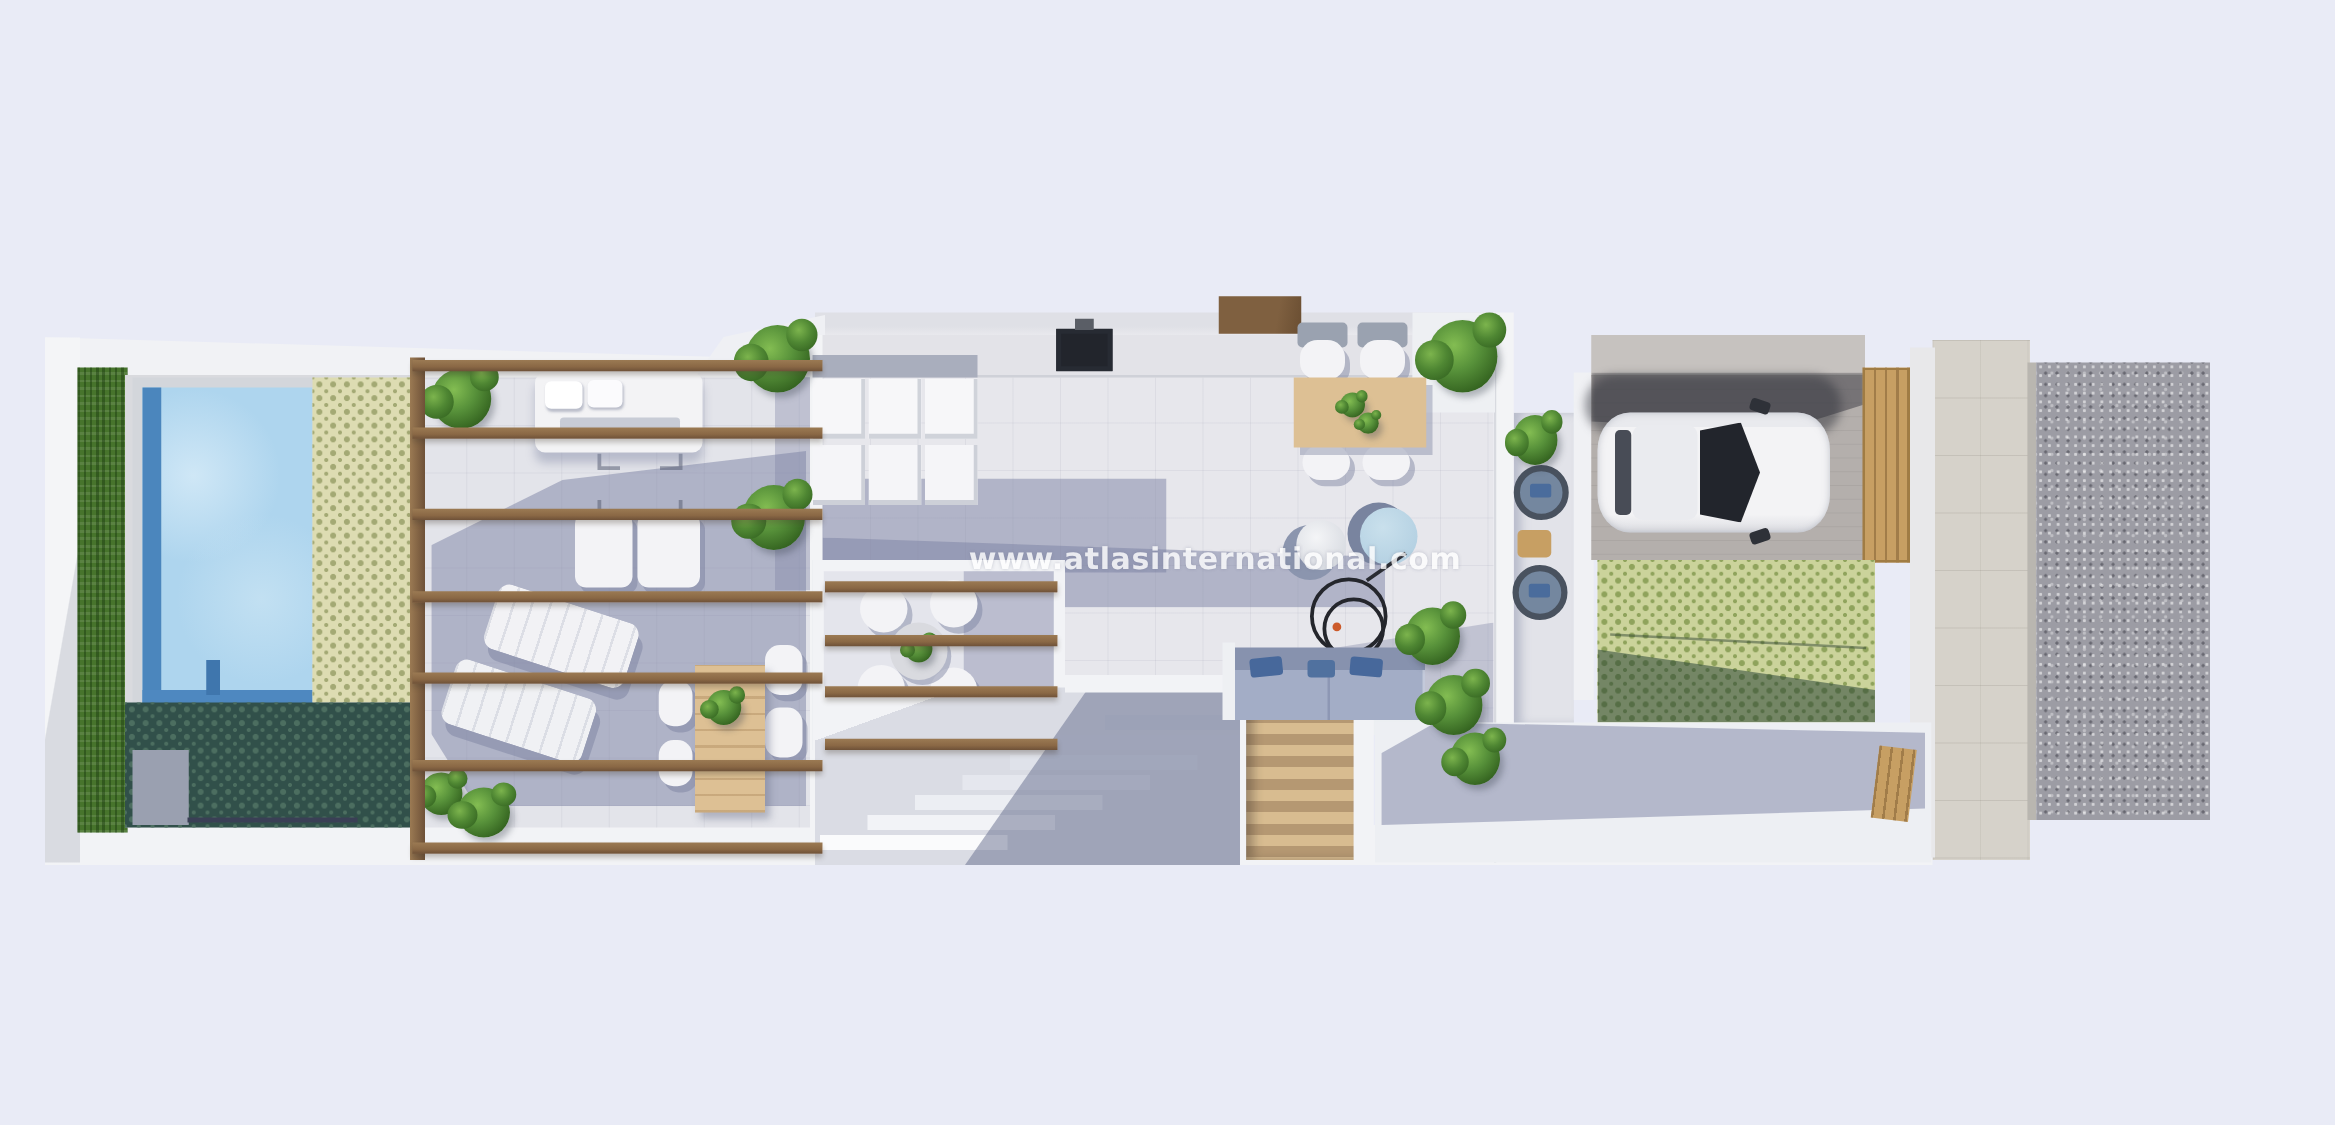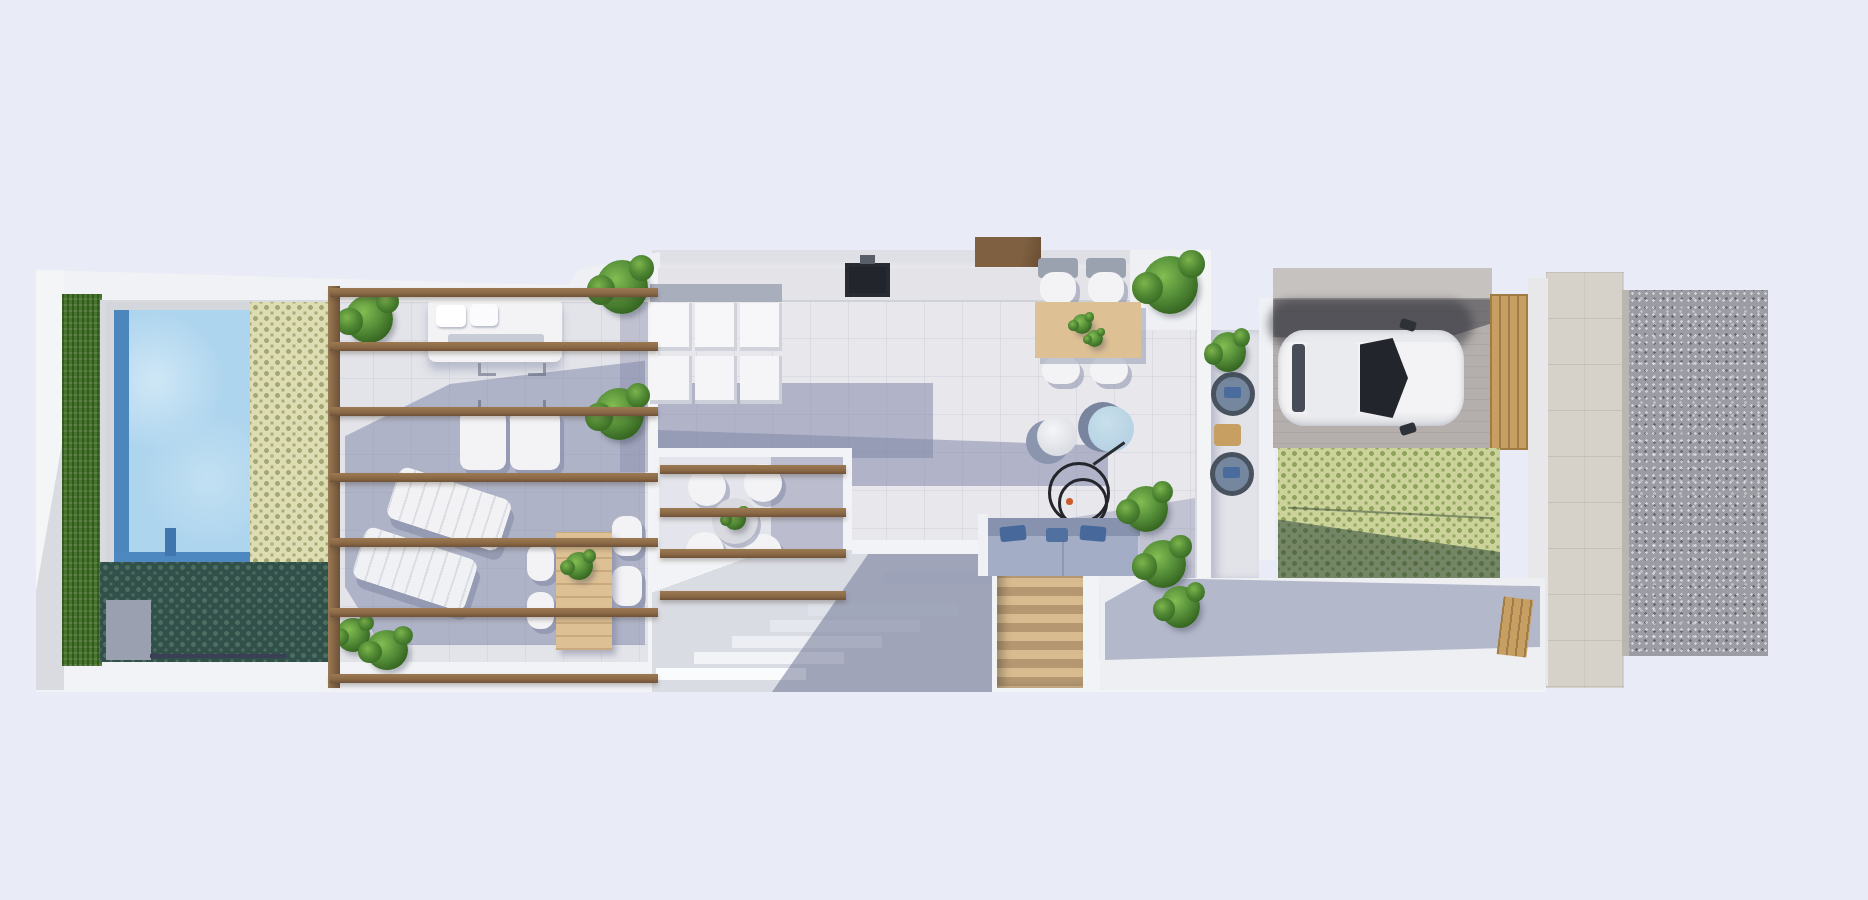--- a/index.html
+++ b/index.html
@@ -248,13 +248,14 @@
   <div class="beam" style="left:330px;top:407px;width:328px;z-index:20;"></div>
   <div class="beam" style="left:330px;top:473px;width:328px;z-index:20;"></div>
   <div class="beam" style="left:330px;top:538px;width:328px;z-index:20;"></div>
   <div class="beam" style="left:330px;top:608px;width:328px;z-index:20;"></div>
   <div class="beam" style="left:330px;top:674px;width:328px;z-index:20;"></div>
   <div class="beam" style="left:660px;top:465px;width:186px;z-index:20;"></div>
   <div class="beam" style="left:660px;top:508px;width:186px;z-index:20;"></div>
   <div class="beam" style="left:660px;top:549px;width:186px;z-index:20;"></div>
   <div class="beam" style="left:660px;top:591px;width:186px;z-index:20;"></div>
 
+  <div id="watermark">www.atlasinternational.com</div>
 </div>
 
 </body></html>

